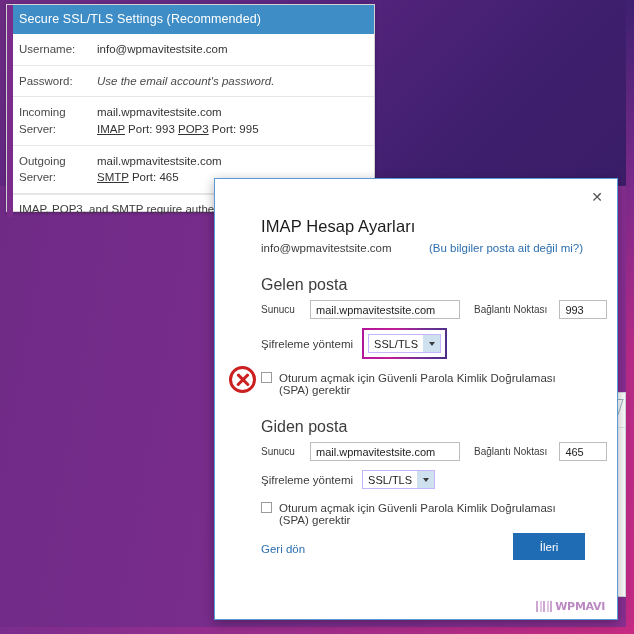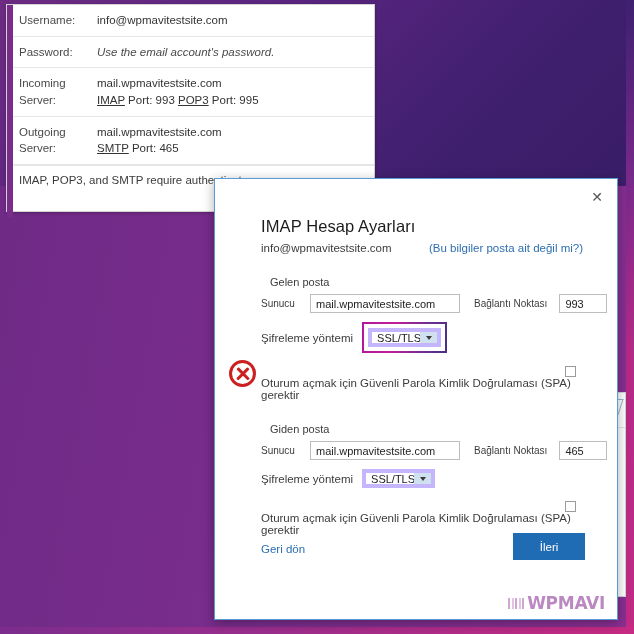--- a/index.html
+++ b/index.html
@@ -107,40 +107,40 @@
 
   #dlg-title {
     font-size: 16.5px; color: #1c1c1c; font-weight: normal;
     margin: 0 0 6px 0; letter-spacing: .1px;
   }
   .subrow { display: flex; align-items: baseline; justify-content: space-between; }
   #dlg-account { font-size: 11.5px; color: #3c3c3c; }
   #dlg-link { font-size: 11.5px; color: #2d6fb0; cursor: pointer; }
 
   .section { margin-top: 22px; }
-  .section-title { font-size: 11px; color: #3c3c3c; margin-bottom: 6px; margin-left: 9px; }
+  .section-title { font-size: 16px; color: #3c3c3c; margin-bottom: 6px; }
 
   .field-row { display: flex; align-items: center; margin-bottom: 6px; }
   .fld-label { font-size: 10px; color: #3c3c3c; }
   .txtbox {
     border: 1px solid #bdbdbd; background: #fff;
     height: 19px; font-size: 11px; color: #222;
     padding: 0 5px; display: flex; align-items: center;
   }
   .srv-label { width: 49px; flex: 0 0 49px; }
   .srv-box { width: 150px; flex: 0 0 150px; }
   .port-label { margin-left: 14px; margin-right: 12px; white-space: nowrap; }
   .port-box { width: 48px; flex: 0 0 48px; }
 
   .enc-row { display: flex; align-items: center; margin-top: 9px; }
   .enc-label { font-size: 11.5px; color: #3c3c3c; margin-right: 9px; }
   .combo {
     position: relative;
     width: 73px; height: 19px;
-    border: 4px solid #c4b5fd; background: #fff;
+    border: 1px solid #c4b5fd; background: #fff;
     display: flex; align-items: center;
     font-size: 11px; color: #222; padding-left: 5px;
   }
   .combo .arrow-btn {
     position: absolute; right: 0; top: 0; bottom: 0; width: 17px;
     background: #cfe0ef;
     display: flex; align-items: center; justify-content: center;
   }
   .combo .arrow-btn .tri {
     width: 0; height: 0;
@@ -151,21 +151,21 @@
 
   
   .hl-frame {
     position: relative;
     padding: 4px;
     border: 2px solid;
     border-image: linear-gradient(100deg,#b1179a 0%,#c21d96 35%,#6d2f93 75%,#4b2e86 100%) 1;
     display: inline-flex;
   }
 
-  .chk-row { display: flex; align-items: flex-end; margin-top: 13px; position: relative; flex-direction: column; }
+  .chk-row { display: flex; align-items: flex-start; margin-top: 13px; position: relative; }
   .chkbox {
     width: 11px; height: 11px; border: 1px solid #9b9b9b; background: #fff;
     margin-right: 7px; flex: 0 0 11px;
   }
   .chk-text { font-size: 11.5px; color: #3c3c3c; }
 
   
   #red-x {
     position: absolute; left: -32px; top: -6px;
     width: 27px; height: 27px;
@@ -201,36 +201,39 @@
     position: absolute; right: 12px; bottom: 6px;
     display: flex; align-items: center; gap: 3px;
     opacity: .78;
   }
   #wpmavi .bars { display: flex; gap: 1.5px; }
   #wpmavi .bars i { display: block; width: 2px; height: 11px; background: #c08fc5; }
   #wpmavi .bars i:nth-child(2) { background: #d8b7dc; }
   #wpmavi .bars i:nth-child(4) { background: #d8b7dc; }
   #wpmavi .wm-text {
     font-family: "DejaVu Sans", sans-serif;
-    font-size: 17px; font-weight: bold; letter-spacing: -.3px;
+    font-size: 11px; font-weight: bold; letter-spacing: -.3px;
     color: #a968b2;
   }
 </style>
 </head>
 <body>
 
 <div id="root">
 
   <div id="bg-lower"></div>
   <div id="bg-magenta-edge"></div>
   <div id="bg-magenta-bottom"></div>
 
   <div id="help-panel">
     <div id="help-purple-strip"></div>
 
+    <div id="help-header">
+      <span>Secure SSL/TLS Settings (Recommended)</span>
+    </div>
 
     <div class="help-row">
       <div class="help-label">Username:</div>
       <div class="help-value">info@wpmavitestsite.com</div>
     </div>
 
     <div class="help-row">
       <div class="help-label">Password:</div>
       <div class="help-value italic">Use the email account's password.</div>
     </div>

